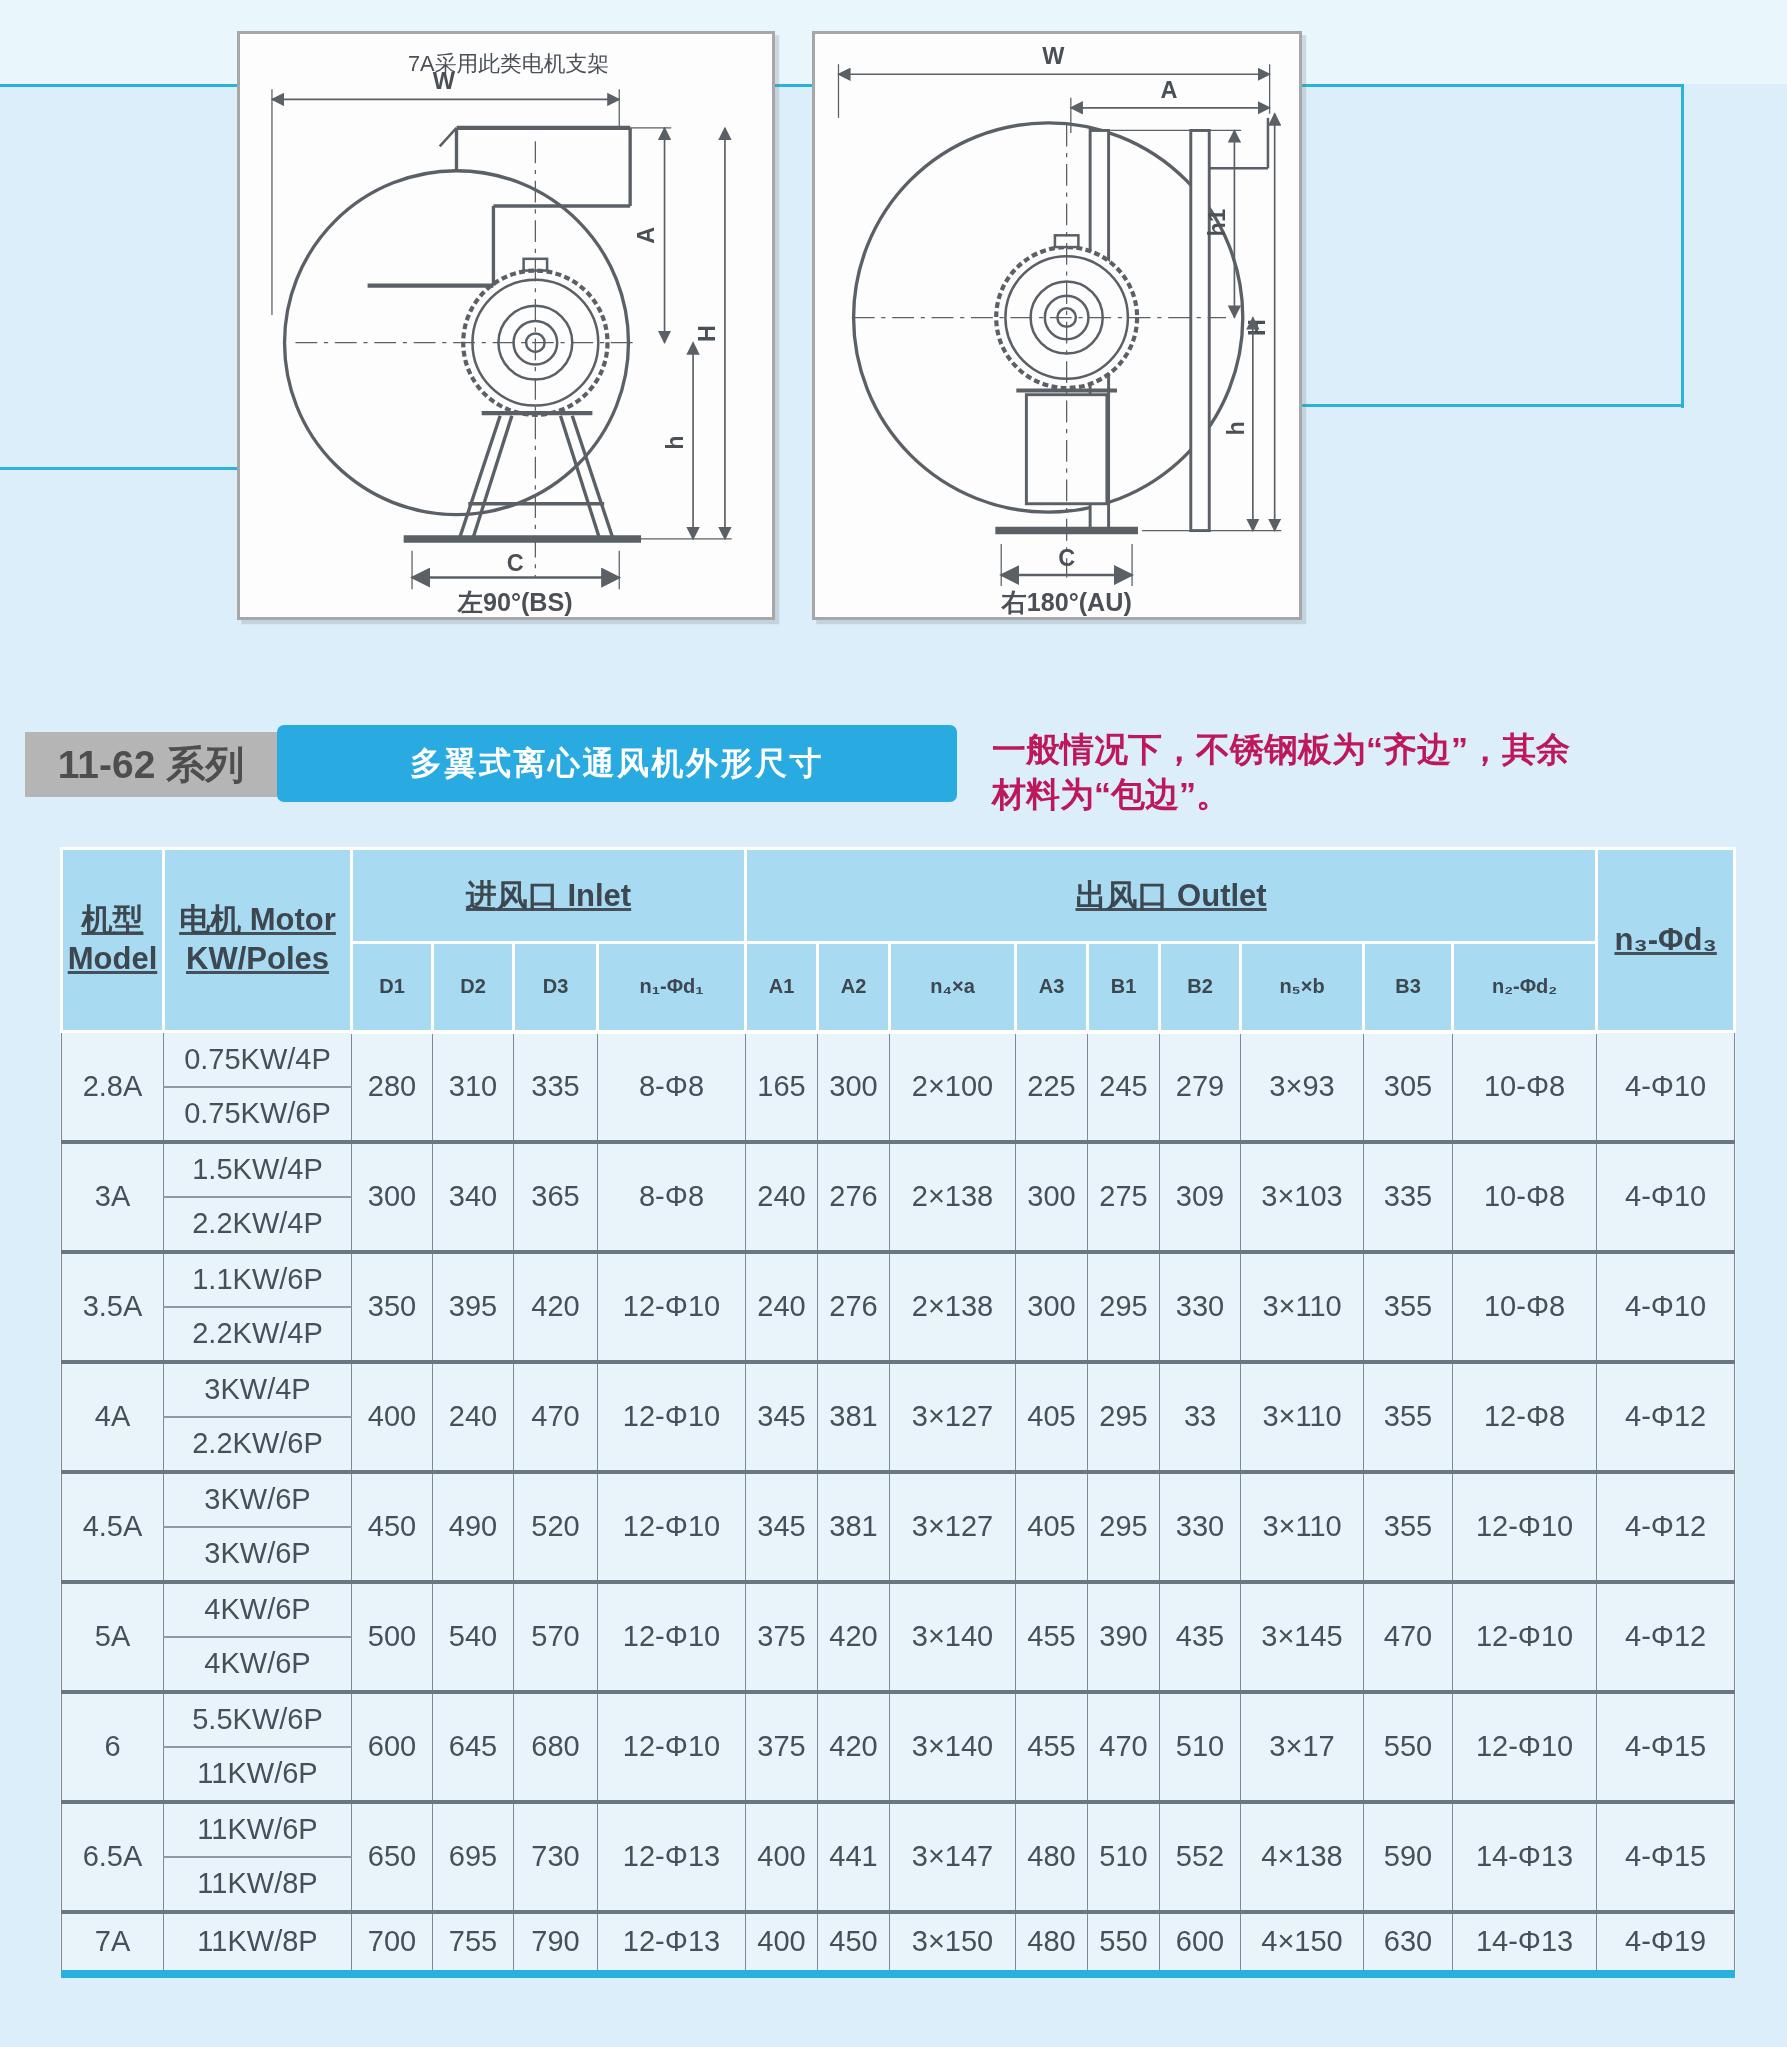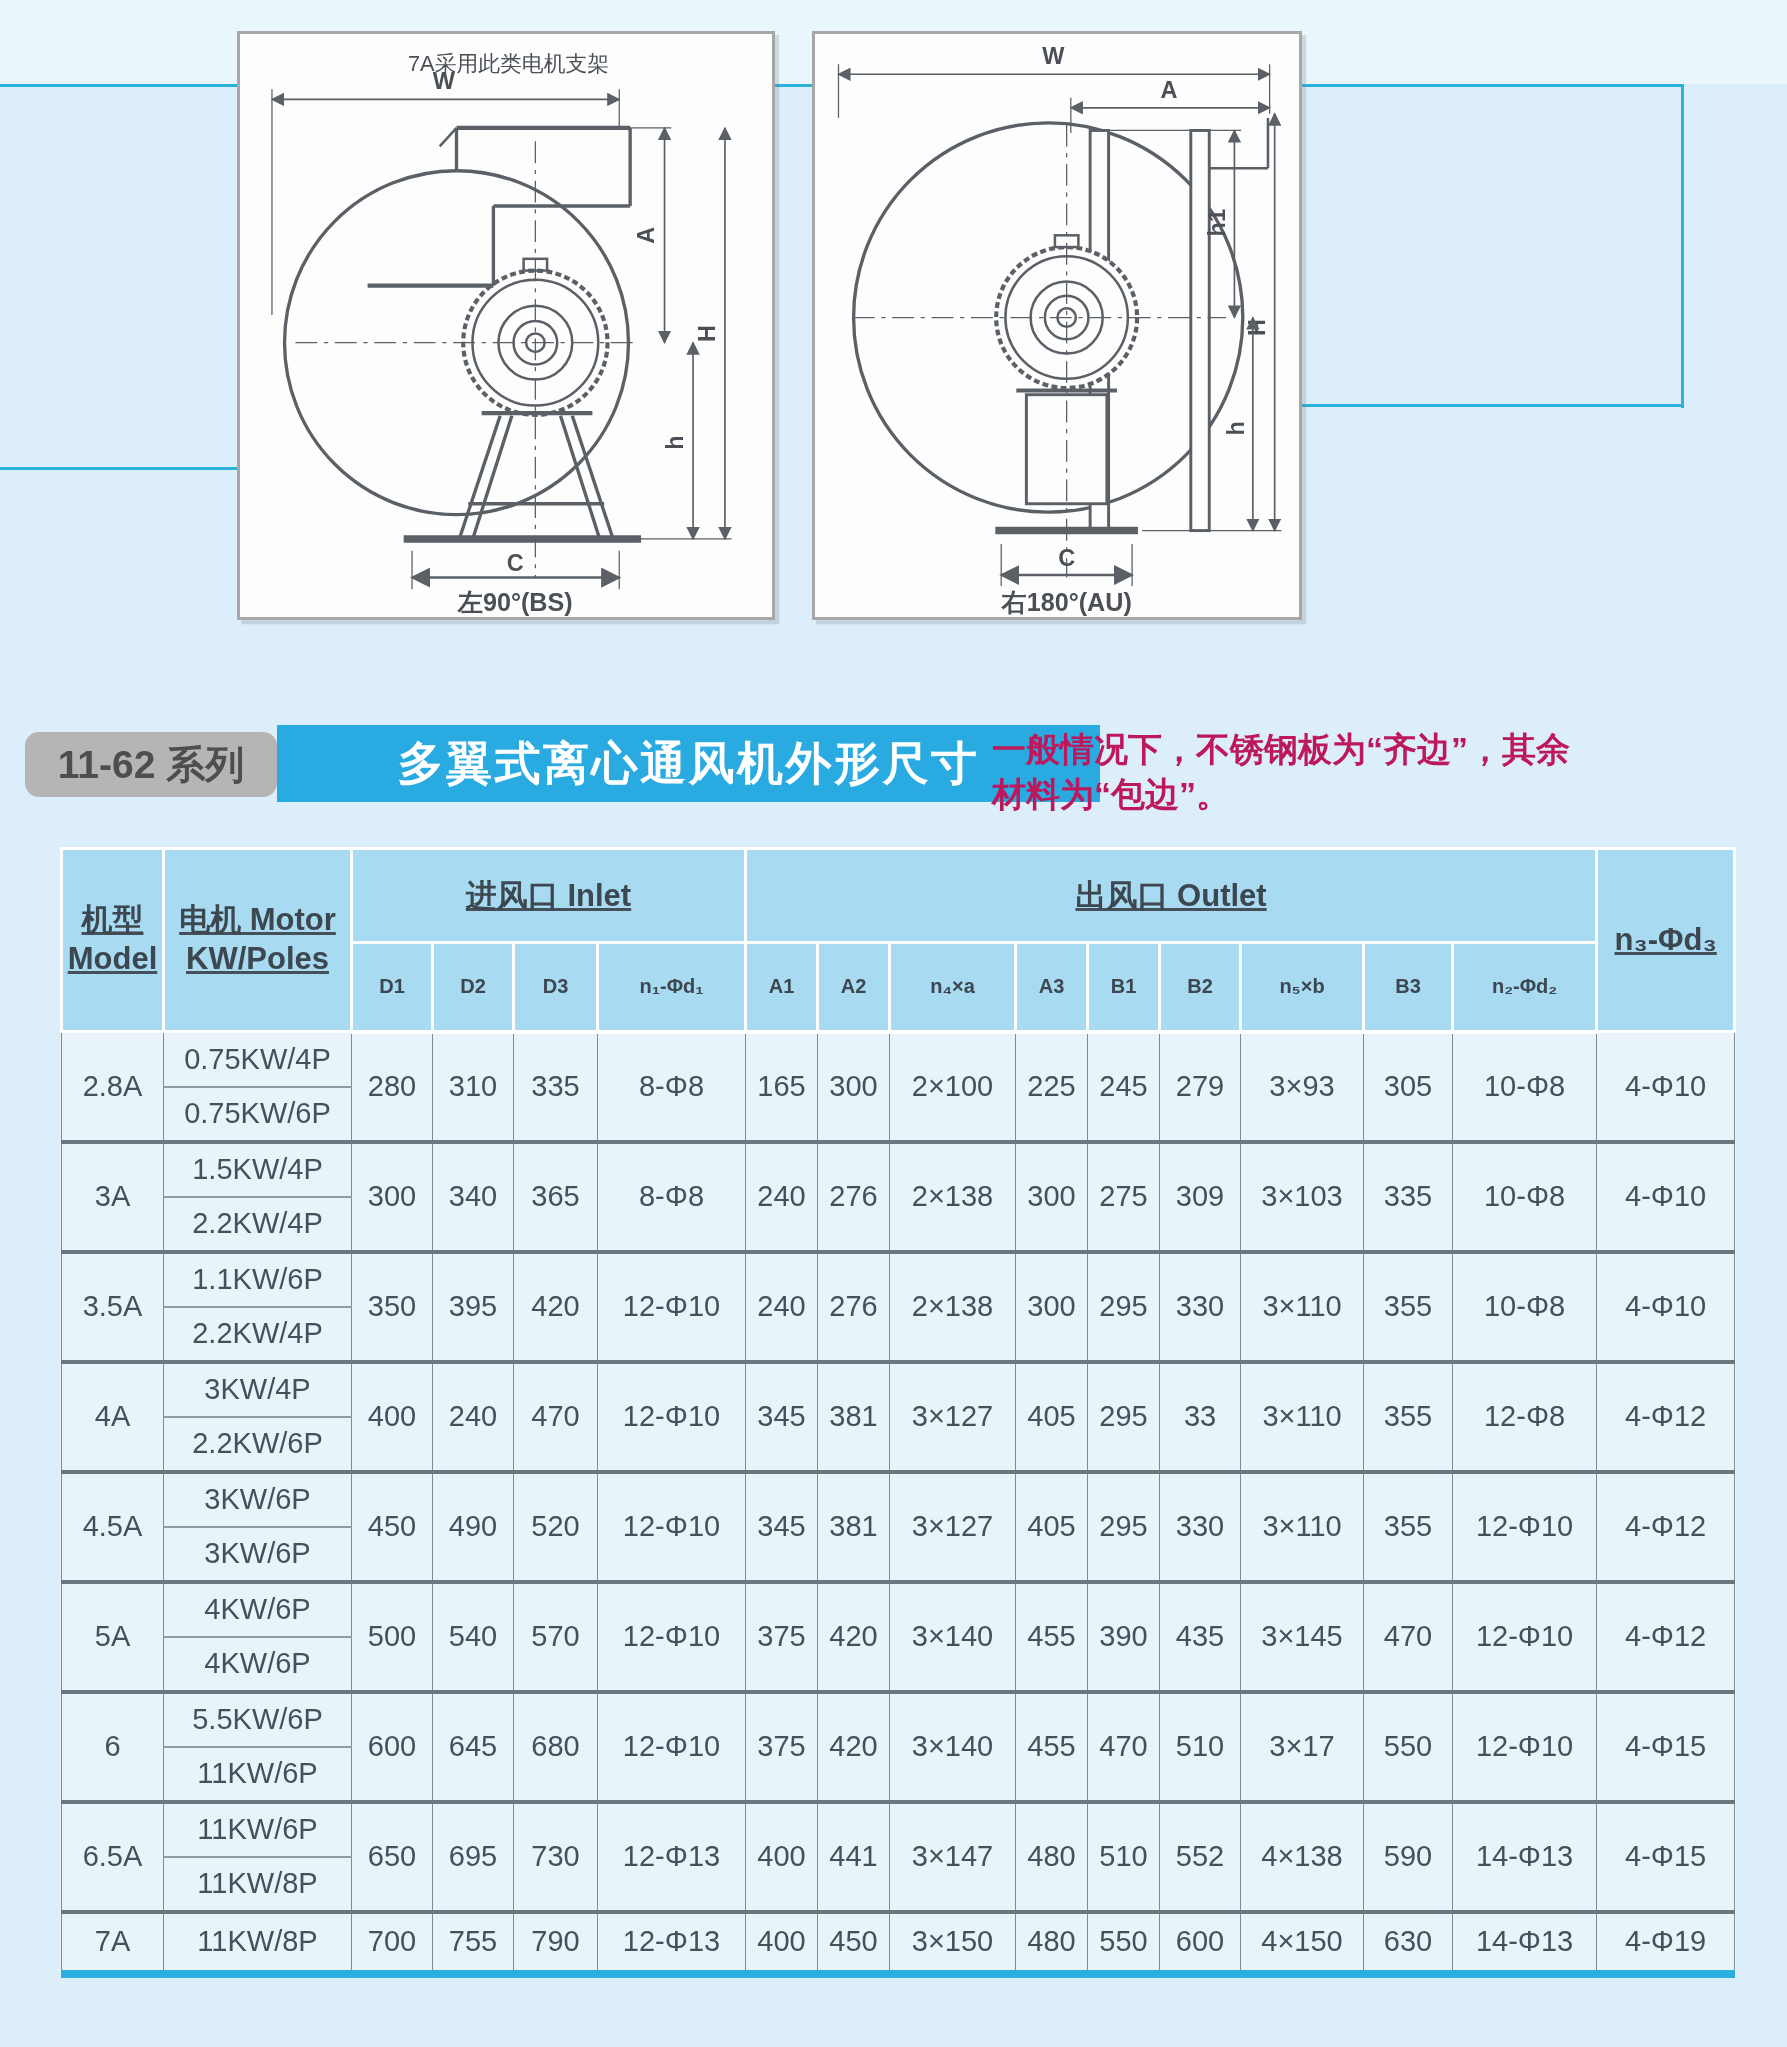--- a/index.html
+++ b/index.html
@@ -11,23 +11,23 @@
   .line-right{left:1681px;top:84px;width:3.4px;height:324px;}
   .line-bottom-right{left:1296px;top:404px;width:388px;height:3.4px;}
   .line-left{left:0;top:467px;width:239px;height:3.4px;}
 
   .draw-box{position:absolute;top:31px;background:#fdfdfd;border:3.4px solid #a7a7a7;box-shadow:4.2px 4.2px 0 rgba(120,130,140,.25);}
   .draw-box.left{left:237px;width:532px;height:583px;}
   .draw-box.right{left:812px;width:484px;height:583px;}
   .draw-box svg{display:block;}
 
   .series-box{position:absolute;left:25px;top:732px;width:252px;height:65px;background:#b5b5b5;color:#4e4e4e;
-    font-size:39px;font-weight:bold;display:flex;align-items:center;justify-content:center;border-radius:14px;}
-  .main-title-box{position:absolute;left:277px;top:725px;width:823px;height:77px;background:#29abe2;color:#ffffff;
-    font-size:46px;font-weight:bold;display:flex;align-items:center;justify-content:center;letter-spacing:2.5px;}
+    font-size:39px;font-weight:bold;display:flex;align-items:center;justify-content:center;}
+  .main-title-box{position:absolute;left:277px;top:725px;width:680px;height:77px;background:#29abe2;color:#ffffff;
+    font-size:32px;font-weight:bold;display:flex;align-items:center;justify-content:center;letter-spacing:2.5px;border-radius:7px;}
   .note{position:absolute;left:992px;top:727px;color:#be185d;font-size:34px;font-weight:bold;line-height:1.32;}
 
   table.spec{position:absolute;left:60px;top:847px;width:1671px;border-collapse:collapse;table-layout:fixed;
     background:#e9f3fa;color:#46505a;}
   table.spec th{background:#a8daf2;border:3.4px solid #ffffff;font-weight:bold;color:#3d4750;padding:0;}
   table.spec thead .zh-en span{display:block;line-height:1.25;}
   table.spec th{font-size:31px;}
   table.spec th.sub{font-size:20px;}
   table.spec td{border-left:1.7px solid #7d8993;border-right:1.7px solid #7d8993;border-top:0;border-bottom:0;
     text-align:center;font-size:29px;padding:0;}

